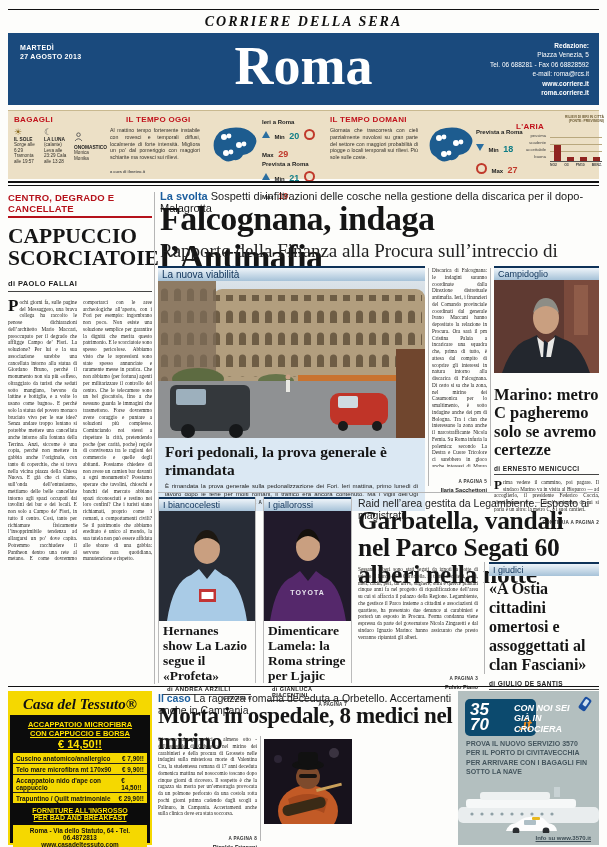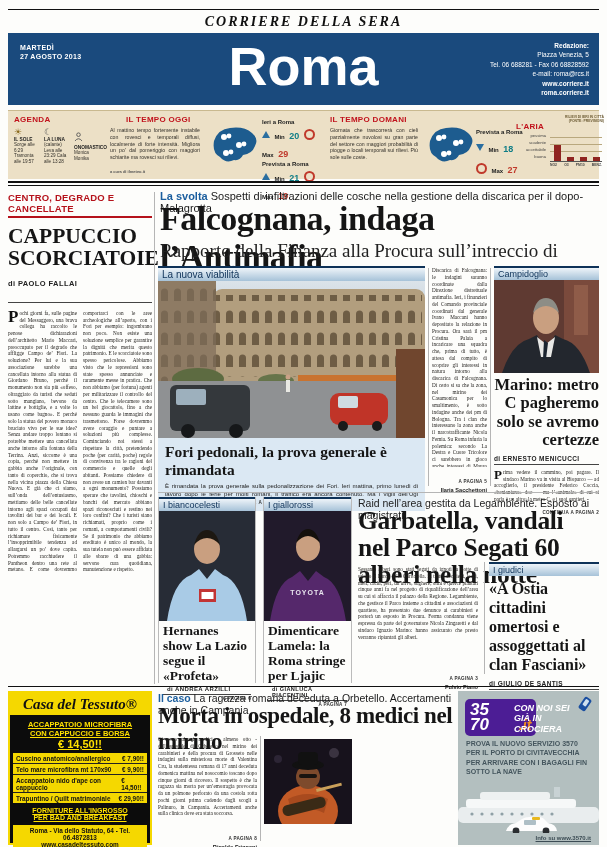--- a/index.html
+++ b/index.html
@@ -7,21 +7,21 @@
         font-family:"Liberation Sans",sans-serif;color:#1a1a1a;overflow:hidden;}
   .abs{position:absolute;}
   .serif{font-family:"Liberation Serif",serif;}
   .rule{background:#111;}
   .grayline{background:#b5b5b5;}
   
   .corriere{font-family:"Liberation Serif",serif;font-weight:900;font-style:italic;
             font-size:14px;letter-spacing:2px;text-align:center;color:#111;}
   .mast{background:#1a4a7d;color:#fff;}
   .mast .date{font-size:7px;font-weight:bold;line-height:1.35;letter-spacing:.3px;}
-  .mast .title{font-family:Liberation Sans, sans-serif;font-size:54px;font-weight:bold;line-height:1;}
+  .mast .title{font-family:Liberation Serif, serif;font-size:54px;font-weight:bold;line-height:1;}
   .mast .contact{font-size:6.5px;line-height:1.45;text-align:right;}
   .mast .contact b{font-weight:bold;}
   
   .wx{background:#ece0c6;border-top:1px solid #c9b98f;}
   .wxtitle{color:#c1121c;font-weight:bold;font-size:8px;letter-spacing:.3px;}
   .wxsmall{font-size:4.6px;line-height:1.25;color:#33302a;}
   .wxlabel{font-size:4.8px;font-weight:bold;color:#222;}
   .wxbody{font-size:5.2px;line-height:1.3;color:#33302a;text-align:justify;}
   .minmax{font-size:6px;font-weight:bold;color:#222;}
   .minnum{color:#0e7d86;font-size:9px;font-weight:bold;}
@@ -51,21 +51,21 @@
   .adT{background:#0c0c0c;border:2px solid #f5d800;box-sizing:border-box;}
   .adT .brand{background:#f5d800;color:#111;font-family:"Liberation Serif",serif;
               font-style:italic;font-weight:bold;font-size:15px;text-align:center;
               border-bottom:2px solid #0c0c0c;padding:3px 0 2px;}
   .adT .yellow{color:#ffe000;font-weight:bold;text-align:center;text-decoration:underline;}
   .adT .price{color:#ffe000;font-weight:bold;text-align:center;font-size:11px;text-decoration:underline;}
   .adT .items{background:#f5d800;color:#111;font-size:6.4px;font-weight:bold;}
   .adT .items .row{display:flex;justify-content:space-between;padding:1.5px 3px;border-bottom:1px solid #222;}
   .adT .addr{background:#f5d800;color:#111;font-size:6.4px;font-weight:bold;text-align:center;padding:2px 1px;}
   .ad35{background:#b3bfbf;}
-  .ad35 .logo{background:#4c1d95;border-radius:5px;color:#fff;font-style:italic;font-weight:900;
+  .ad35 .logo{background:#0c4a6e;border-radius:5px;color:#fff;font-style:italic;font-weight:900;
               font-size:17px;line-height:.9;padding:3px 5px;display:inline-block;}
   .ad35 .logo .it{color:#f08c1e;font-size:14px;padding-left:30px;}
   .ad35 .slog{color:#fff;font-weight:900;font-style:italic;font-size:9px;line-height:1.15;}
   .ad35 .bodytxt{color:#45565e;font-weight:bold;font-size:7px;line-height:1.35;}
   .ad35 .info{color:#3c4c54;font-size:6px;font-weight:bold;text-decoration:underline;}
 </style>
 </head>
 <body>
 
 <div id="page">
@@ -85,21 +85,21 @@
       <div>Tel. 06 688281 - Fax 06 68828592</div>
       <div>e-mail: roma@rcs.it</div>
       <div><b>www.corriere.it</b></div>
       <div><b>roma.corriere.it</b></div>
     </div>
   </div>
 
   <div class="abs wx" style="left:8px;top:110px;width:591px;height:68px;">
 
     <div class="abs" style="left:6px;top:4px;width:88px;">
-      <div class="wxtitle">AGENDA</div>
+      <div class="wxtitle">BAGAGLI</div>
       <div style="display:flex;gap:4px;margin-top:3px;">
         <div style="width:28px;">
           <div style="font-size:9px;color:#8a6a1e;">☀</div>
           <div class="wxlabel">IL SOLE</div>
           <div class="wxsmall">Sorge alle 6:29 Tramonta alle 19:57</div>
         </div>
         <div style="width:28px;">
           <div style="font-size:9px;color:#555;">☾</div>
           <div class="wxlabel">LA LUNA</div>
           <div class="wxsmall">(calante) Leva alle 23:29 Cala alle 13:28</div>
@@ -191,21 +191,21 @@
       </div>
     </div>
   </div>
 
   <div class="abs rule" style="left:8px;top:181px;width:591px;height:2px;"></div>
   <div class="abs rule" style="left:8px;top:185px;width:591px;height:1px;"></div>
 
   <div class="abs" style="left:8px;top:192px;width:144px;">
     <div class="redlbl">CENTRO, DEGRADO E CANCELLATE</div>
     <div class="hl" style="font-size:21.5px;line-height:1.02;margin-top:8px;">CAPPUCCIO SCORCIATOIE</div>
-    <div class="byline" style="font-size:7.5px;margin-top:9px;border-bottom:1px solid #444;padding-bottom:14px;">di PAOLO FALLAI</div>
+    <div class="byline" style="font-size:7.5px;margin-top:9px;border-bottom:1px solid #444;padding-bottom:3px;">di PAOLO FALLAI</div>
     <div class="tinybody" style="margin-top:7px;column-count:2;column-gap:6px;height:440px;overflow:hidden;">
       <span class="dropcap">P</span><span>ochi giorni fa, sulle pagine del Messaggero, una brava collega ha raccolto le penose dichiarazioni dell’architetto Mario Maccari, preoccupato per il degrado che affligge Campo de’ Fiori. La soluzione? Per lui e la sua associazione sarebbe una cancellata intorno alla statua di Giordano Bruno, perché il monumento non sia più «offeso, oltraggiato da turisti che seduti sotto mangiano, bevono da lattine e bottiglie, e a volte lo usano come bagno». E perché solo la statua del povero monaco bruciato vivo per le sue idee? Senza andare troppo lontano si potrebbe mettere una cancellata anche intorno alla fontana della Terrina. Anzi, siccome è una copia, perché non mettere in gabbia anche l’originale, con tanto di coperchio, che si trova nella vicina piazza della Chiesa Nuova. E già che ci siamo, sull’onda dell’entusiasmo, mettiamo delle belle cancellate intorno agli spazi occupati dai tavolini dei bar e dei locali. E non solo a Campo de’ Fiori, in tutto il centro. Così, tanto per richiamare fisicamente l’insopprimibile tendenza ad allargarsi un po’ dove capita. Potremmo racchiudere il Pantheon dentro una rete al metano. E come dovremmo comportarci con le aree archeologiche all’aperto, con i Fori per esempio: ingombrano non poco. Non esiste una soluzione semplice per garantire la dignità che merita questo patrimonio. E le scorciatoie sono spesso pericolose. Abbiamo visto che le repressioni sono state spesso annunciate e raramente messe in pratica. Che non abbiamo (per fortuna) agenti per militarizzare il controllo del centro. Che le telecamere sono un bel giocattolo, fino a che nessuno guarda le immagini che trasmettono. Forse dovremmo avere coraggio e puntare a soluzioni più complesse. Cominciando noi stessi a rispettare la città, pretendendo poche (per carità, poche) regole di convivenza tra le ragioni del commercio e quelle degli abitanti. Possiamo chiedere di non avere un camion bar davanti a ogni monumento? Possiamo sperare che tavolini, chioschi e banchi del mercato abbiano spazi riconosciuti e restino nei loro confini? Che i turisti siano richiamati, proprio come i romani, a comportamenti civili? Se il patrimonio che abbiamo ereditato è unico al mondo, la sua tutela non può essere affidata alle sbarre di una gabbia: servono cura quotidiana, manutenzione e rispetto.</span>
     </div>
   </div>
   <div class="abs grayline" style="left:154px;top:192px;width:1px;height:492px;"></div>
 
   <div class="abs kick" style="left:160px;top:190px;width:439px;font-size:11px;">
     <b>La svolta</b> <span>Sospetti di infiltrazioni delle cosche nella gestione della discarica per il dopo-Malagrotta</span>
   </div>
   <div class="abs hl" style="left:160px;top:200px;width:439px;font-size:34px;letter-spacing:-.5px;">Falcognana, indaga l’Antimafia</div>
@@ -272,21 +272,21 @@
         <rect width="105" height="93" fill="#5f3a32"></rect>
         <rect x="70" y="0" width="35" height="93" fill="#7a4a3c"></rect>
         <rect x="80" y="5" width="14" height="50" fill="#8f5c49"></rect>
         <path d="M8 93 q10 -30 27 -34 l8 -4 9 16 9 -16 8 4 q17 4 27 34 z" fill="#23272e"></path>
         <path d="M43 57 l9 7 9 -7 -4 20 -10 0 z" fill="#e8e8e6"></path>
         <path d="M50 60 l4 3 -2 16 -3 0 z" fill="#1b2430"></path>
         <ellipse cx="52" cy="38" rx="13" ry="16" fill="#c99f80"></ellipse>
         <path d="M39 33 q3 -15 13 -15 q10 0 13 15 q-6 -7 -13 -7 q-7 0 -13 7" fill="#8d8d86"></path>
       </svg>
     </div>
-    <div class="hl" style="font-size:16.5px;line-height:1.12;margin-top:3px;text-align:right;">Marino: metro C pagheremo solo se avremo certezze</div>
+    <div class="hl" style="font-size:16.5px;line-height:1.12;margin-top:13px;">Marino: metro C pagheremo solo se avremo certezze</div>
     <div class="byline" style="font-size:6.5px;margin-top:5px;border-bottom:1px solid #444;padding-bottom:2px;">di ERNESTO MENICUCCI</div>
     <div class="tinybody" style="margin-top:4px;height:40px;overflow:hidden;">
       <span class="dropcap" style="font-size:13px;">P</span><span>rima vedere il cammino, poi pagare. Il sindaco Marino va in visita al Bioparco — ad accoglierlo, il presidente Federico Coccia, «benianiano» doc — ma l’«animale» di cui si parla è un altro: la metro C, e i suoi cantieri.</span>
     </div>
     <div class="pageref" style="text-align:right;margin-top:1px;">CONTINUA A PAGINA 2</div>
   </div>
 
   <div class="abs grayline" style="left:158px;top:492px;width:441px;height:1px;"></div>
 
   <div class="abs box" style="left:158px;top:497px;width:98px;height:186px;">

